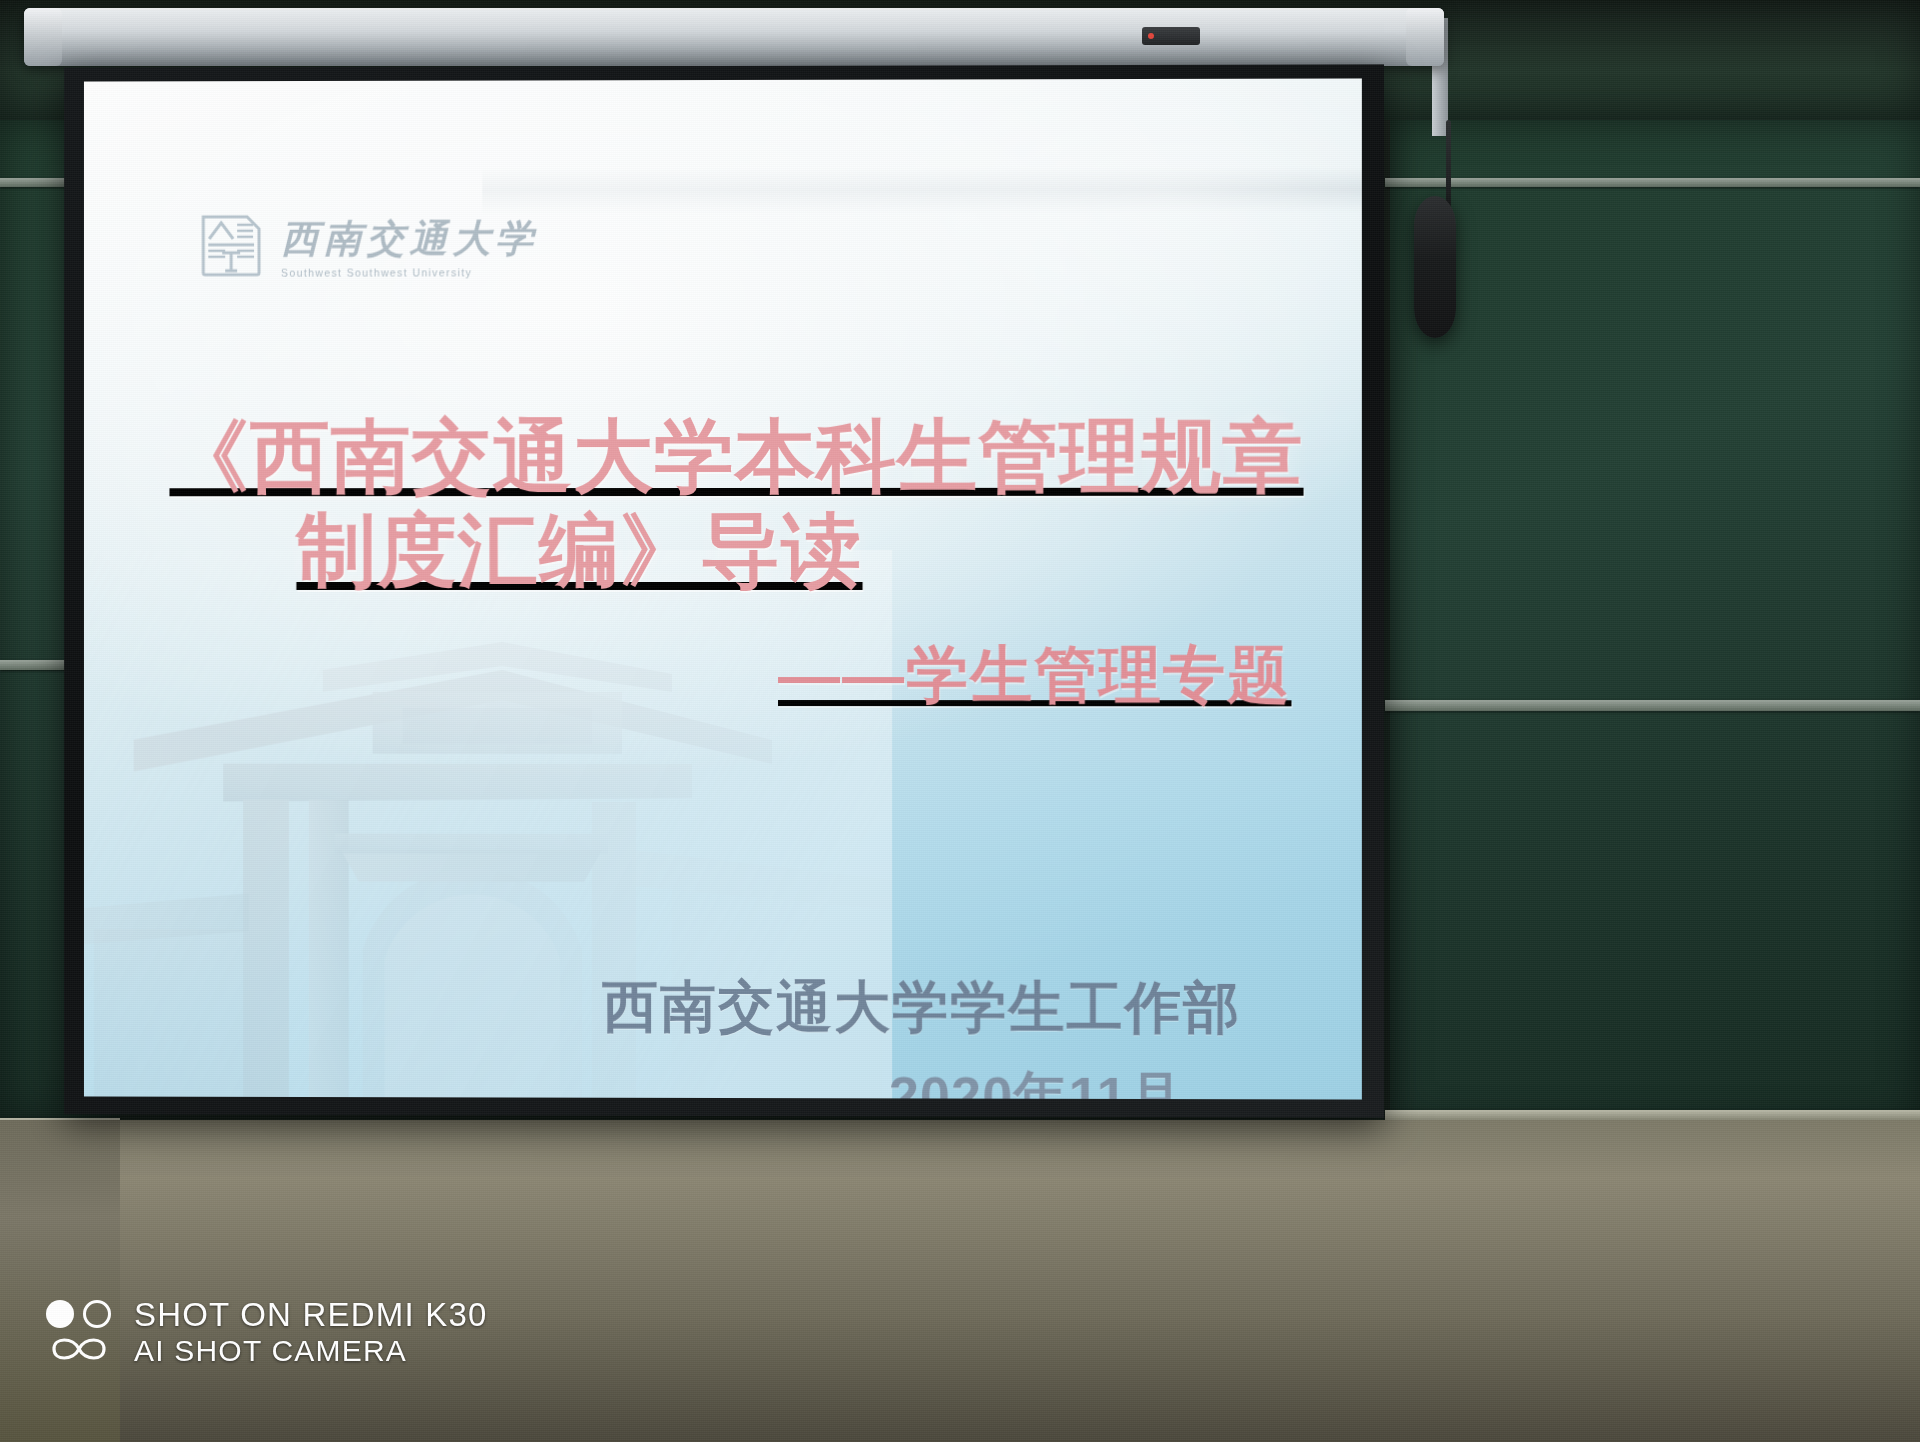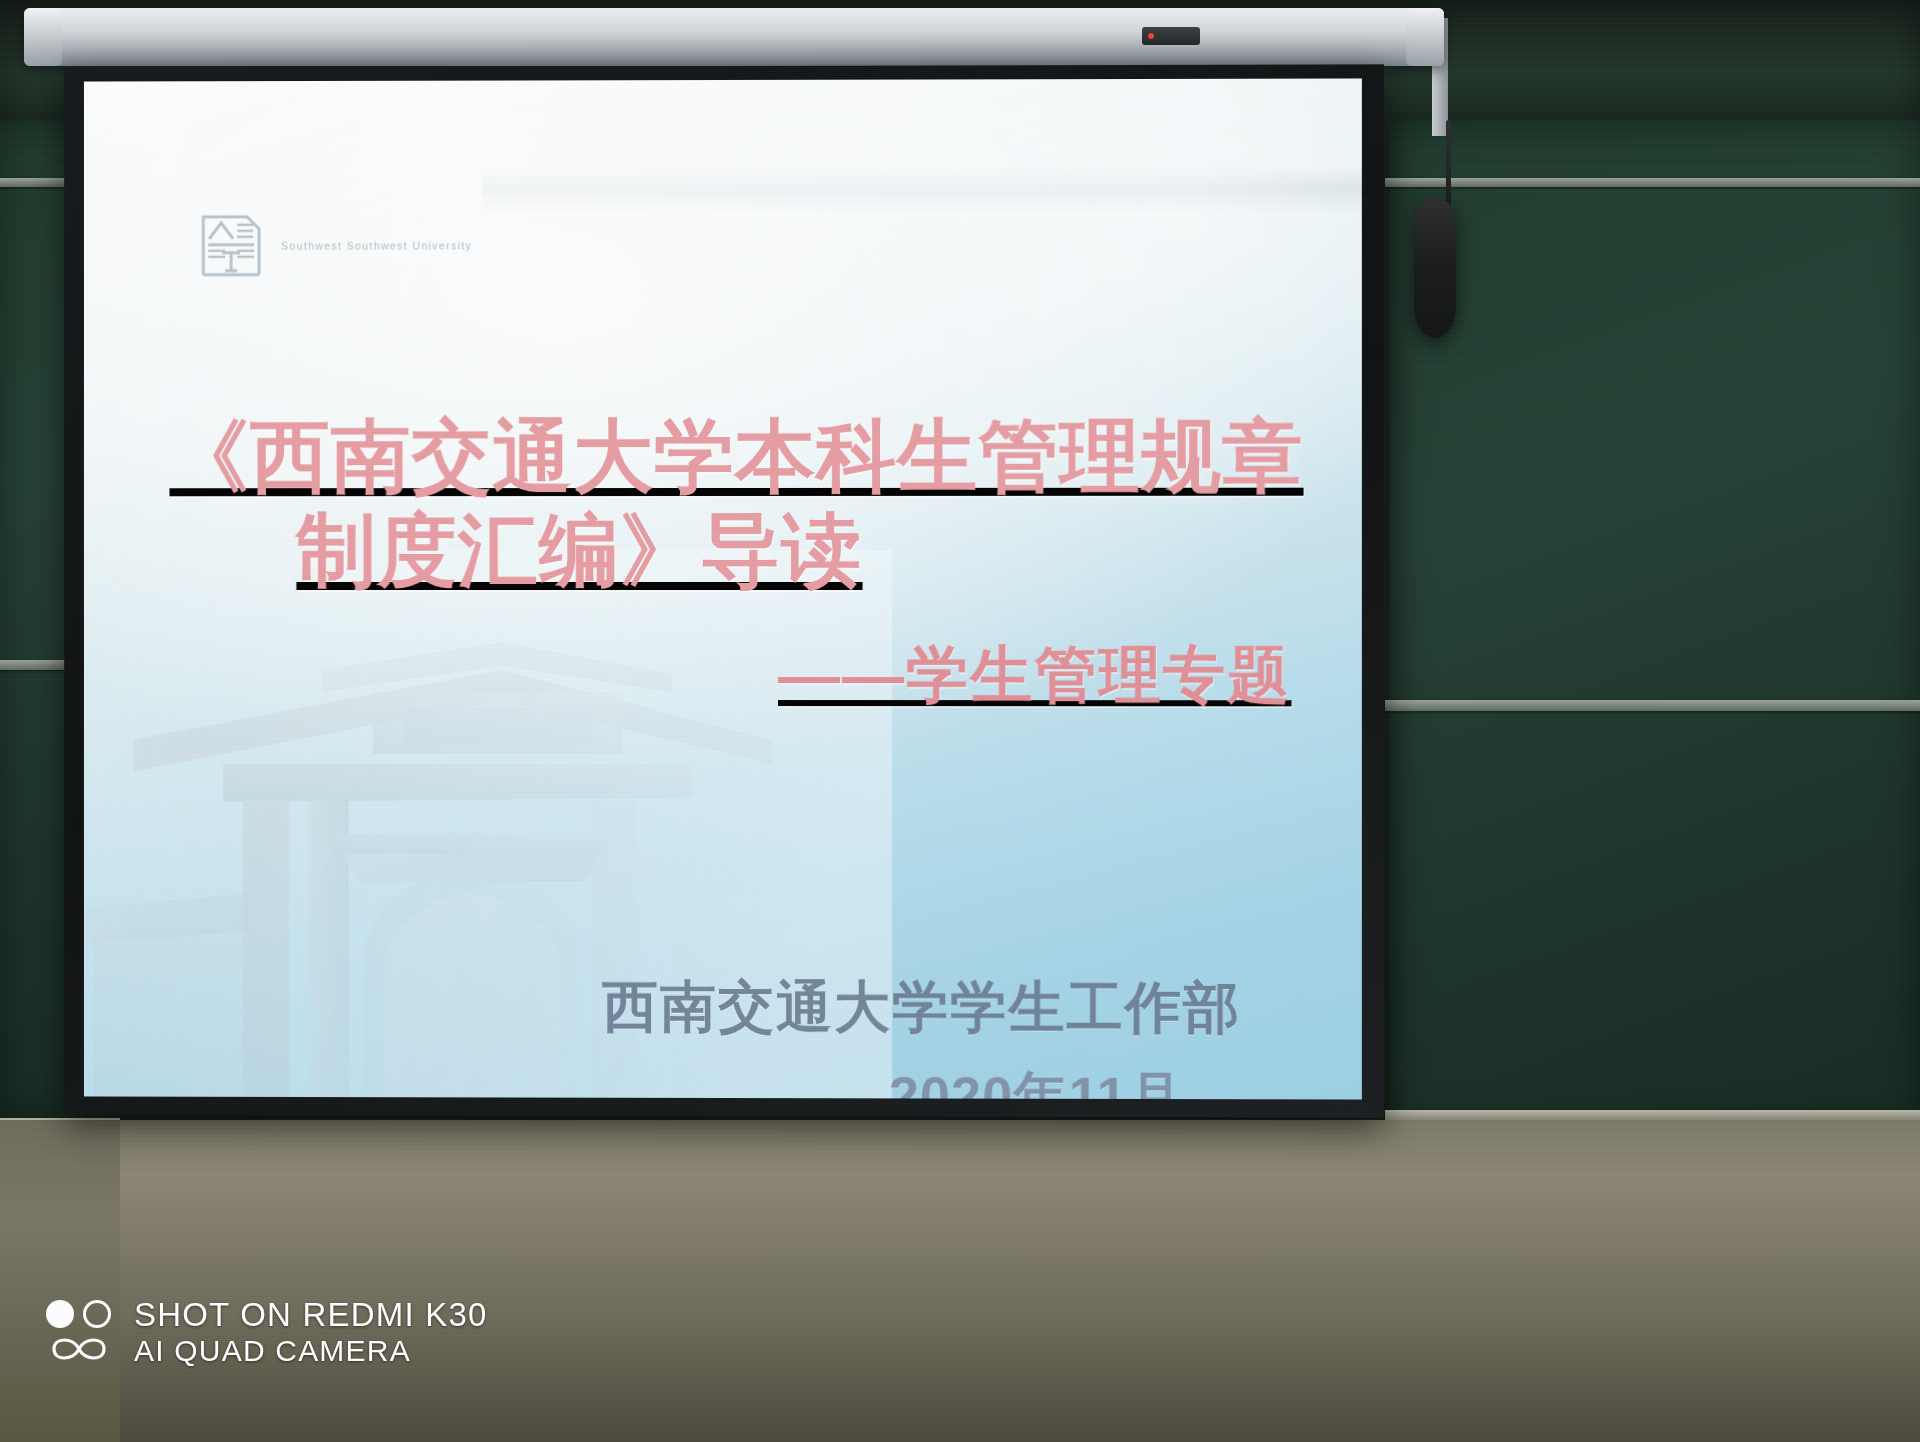--- a/index.html
+++ b/index.html
@@ -287,20 +287,21 @@
             <svg viewBox="0 0 72 74">
               <path d="M8 8 H52 L64 20 V64 A2 2 0 0 1 62 66 H10 A2 2 0 0 1 8 64 Z" fill="none" stroke="#8fa3b2" stroke-width="3"></path>
               <path d="M14 30 L26 14 L38 30" fill="none" stroke="#8fa3b2" stroke-width="3"></path>
               <path d="M42 16 H58 M42 22 H58 M42 28 H58" stroke="#8fa3b2" stroke-width="2.6"></path>
               <path d="M13 36 H59" stroke="#8fa3b2" stroke-width="3"></path>
               <path d="M13 42 H30 M13 48 H30 M42 42 H59 M42 48 H59" stroke="#8fa3b2" stroke-width="2.4"></path>
               <path d="M27 44 H45 M36 44 V62 M30 62 H42" stroke="#8fa3b2" stroke-width="3"></path>
             </svg>
           </span>
           <span class="logo-texts">
+            <span class="logo-cn">西南交通大学</span>
             <span class="logo-en">Southwest Southwest University</span>
           </span>
         </div>
 
         <div class="title-wrap">
           <div class="title-line title-l1">《西南交通大学本科生管理规章</div>
           <div class="title-line title-l2">制度汇编》导读</div>
           <div class="subtitle">——学生管理专题</div>
         </div>
 
@@ -320,18 +321,18 @@
         <span class="wm-dot-hollow"></span>
       </div>
       <span class="wm-infinity">
         <svg viewBox="0 0 66 30">
           <path d="M33 15 C27 3, 8 3, 8 15 C8 27, 27 27, 33 15 C39 3, 58 3, 58 15 C58 27, 39 27, 33 15 Z" fill="none" stroke="#ffffff" stroke-width="3.2" stroke-linecap="round"></path>
         </svg>
       </span>
     </div>
     <div class="wm-texts">
       <span class="wm-line1">SHOT ON REDMI K30</span>
-      <span class="wm-line2">AI QUAD CAMERA</span>
+      <span class="wm-line2">AI SHOT CAMERA</span>
     </div>
   </div>
 
   <div class="grain"></div>
 </div>
 
 </body></html>

